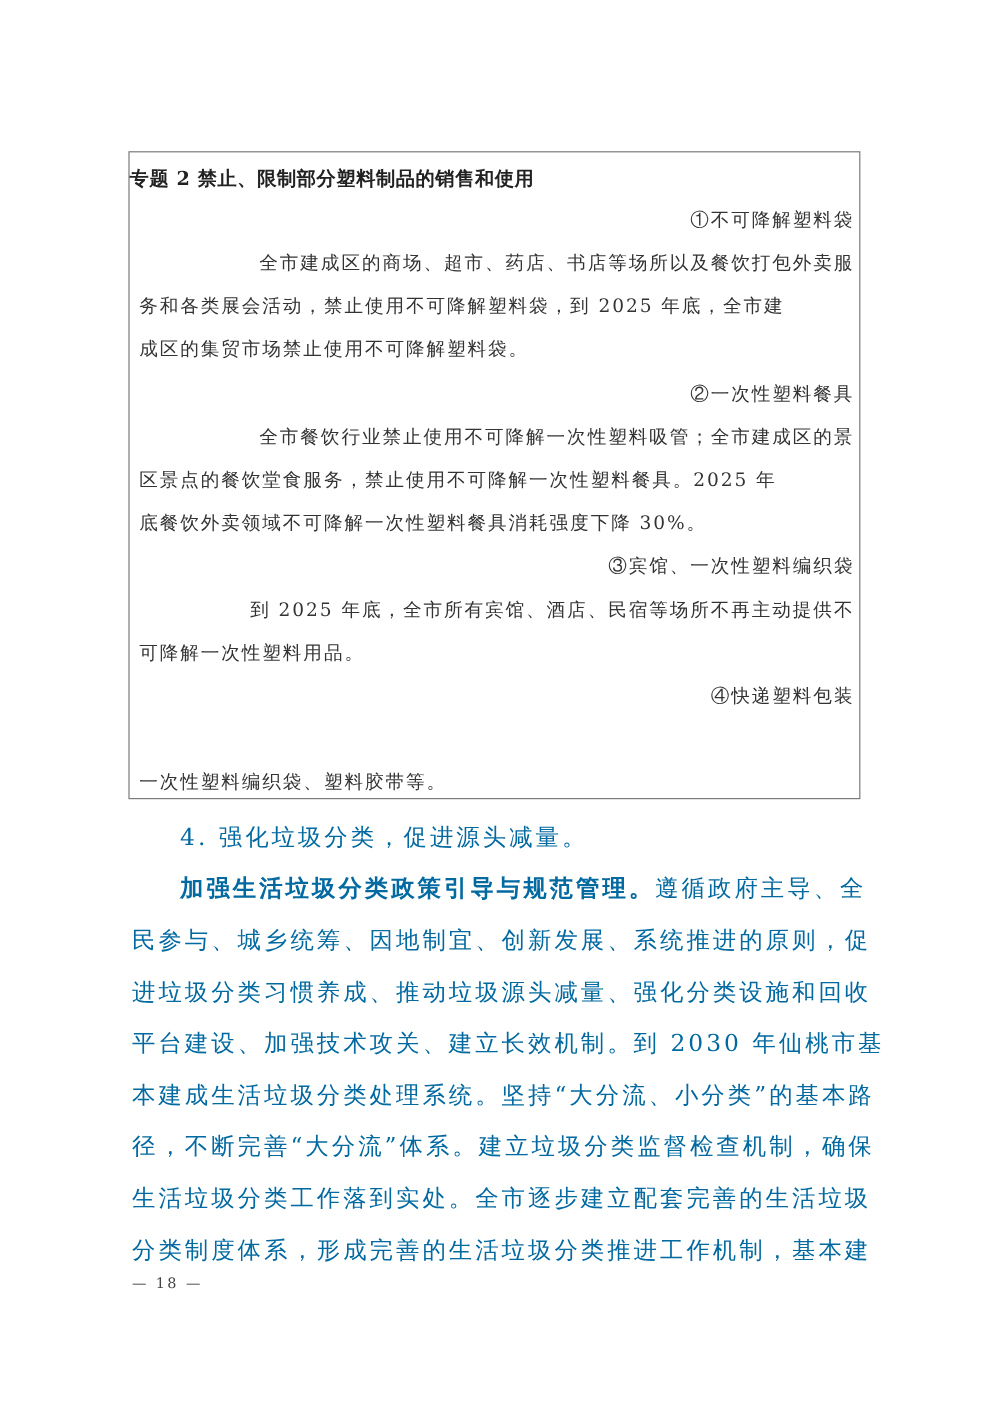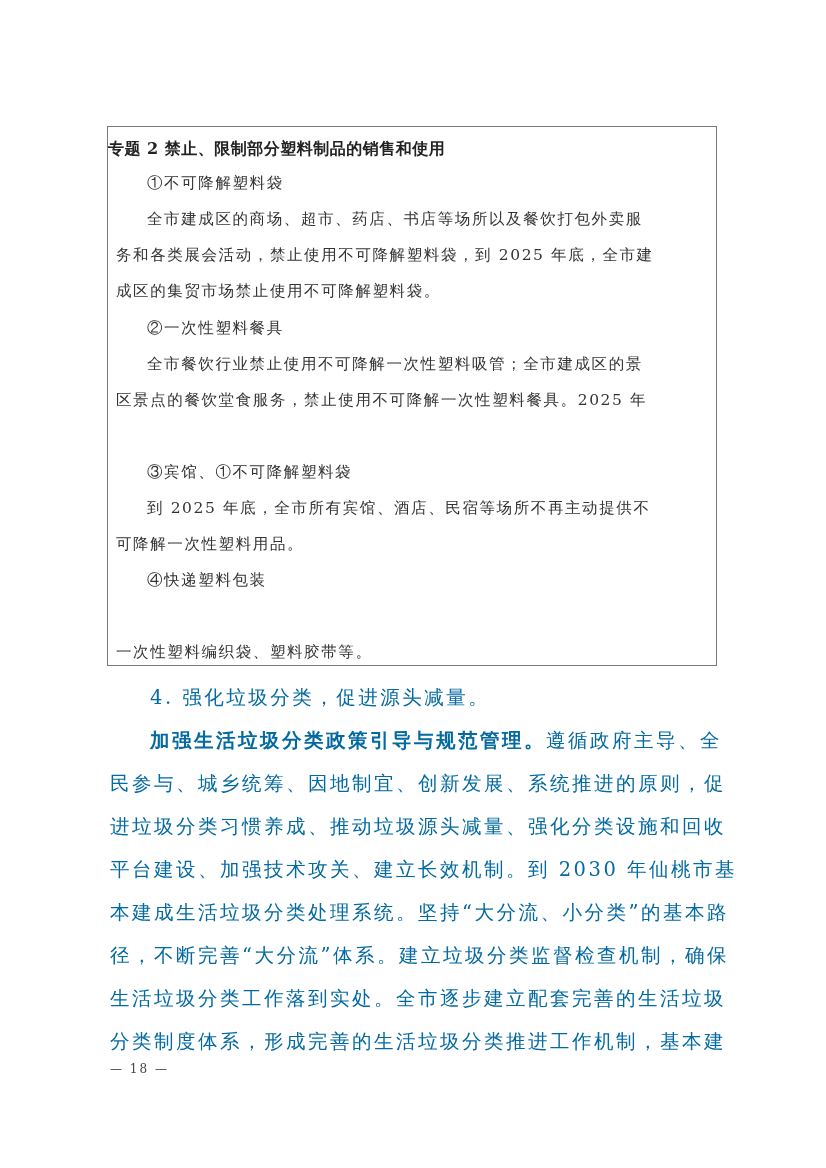--- a/index.html
+++ b/index.html
@@ -12,21 +12,21 @@
     border:1.5px solid #7a7a7a; box-sizing:border-box;
   }
   .box-title {
     position:absolute; left:0; right:0; top:12px; text-align:left;
     font-size:16px; font-weight:bold; letter-spacing:0.5px; color:#222;
   }
   .bline {
     position:absolute; left:8px; width:596px; font-size:15.5px; white-space:nowrap;
     letter-spacing:1.6px; color:#333;
   }
-  .bline.indent { left:39px; width:565px; }
+  .bline.indent { left:39px; width:565px;text-align:right; }
   .mline {
     position:absolute; left:110px; width:610px; font-size:19.5px; white-space:nowrap;
     letter-spacing:2.5px; color:#0369a1;
   }
   .mline.indent { left:150px; width:570px; }
   .bold { font-weight:bold; }
   .pageno {
     position:absolute; left:110px; top:1044px; font-size:12px; color:#444; letter-spacing:2px;
   }
 </style>
@@ -35,21 +35,22 @@
 
 <div class="box">
   <div class="box-title">专题 2  禁止、限制部分塑料制品的销售和使用</div>
   <div class="bline indent" style="top:46px">①不可降解塑料袋</div>
   <div class="bline indent" style="top:82px">全市建成区的商场、超市、药店、书店等场所以及餐饮打包外卖服</div>
   <div class="bline" style="top:118px">务和各类展会活动，禁止使用不可降解塑料袋，到 2025 年底，全市建</div>
   <div class="bline" style="top:154px">成区的集贸市场禁止使用不可降解塑料袋。</div>
   <div class="bline indent" style="top:191px">②一次性塑料餐具</div>
   <div class="bline indent" style="top:227px">全市餐饮行业禁止使用不可降解一次性塑料吸管；全市建成区的景</div>
   <div class="bline" style="top:263px">区景点的餐饮堂食服务，禁止使用不可降解一次性塑料餐具。2025 年</div>
-  <div class="bline indent" style="top:335px">③宾馆、①不可降解塑料袋</div>
+  <div class="bline" style="top:299px">底餐饮外卖领域不可降解一次性塑料餐具消耗强度下降 30%。</div>
+  <div class="bline indent" style="top:335px">③宾馆、一次性塑料编织袋</div>
   <div class="bline indent" style="top:371px">到 2025 年底，全市所有宾馆、酒店、民宿等场所不再主动提供不</div>
   <div class="bline" style="top:407px">可降解一次性塑料用品。</div>
   <div class="bline indent" style="top:443px">④快递塑料包装</div>
   <div class="bline" style="top:515px">一次性塑料编织袋、塑料胶带等。</div>
 </div>
 
 <div class="mline indent" style="top:684px">4. 强化垃圾分类，促进源头减量。</div>
 <div class="mline indent" style="top:727px"><span class="bold">加强生活垃圾分类政策引导与规范管理。</span><span>遵循政府主导、全</span></div>
 <div class="mline" style="top:770px">民参与、城乡统筹、因地制宜、创新发展、系统推进的原则，促</div>
 <div class="mline" style="top:813px">进垃圾分类习惯养成、推动垃圾源头减量、强化分类设施和回收</div>

